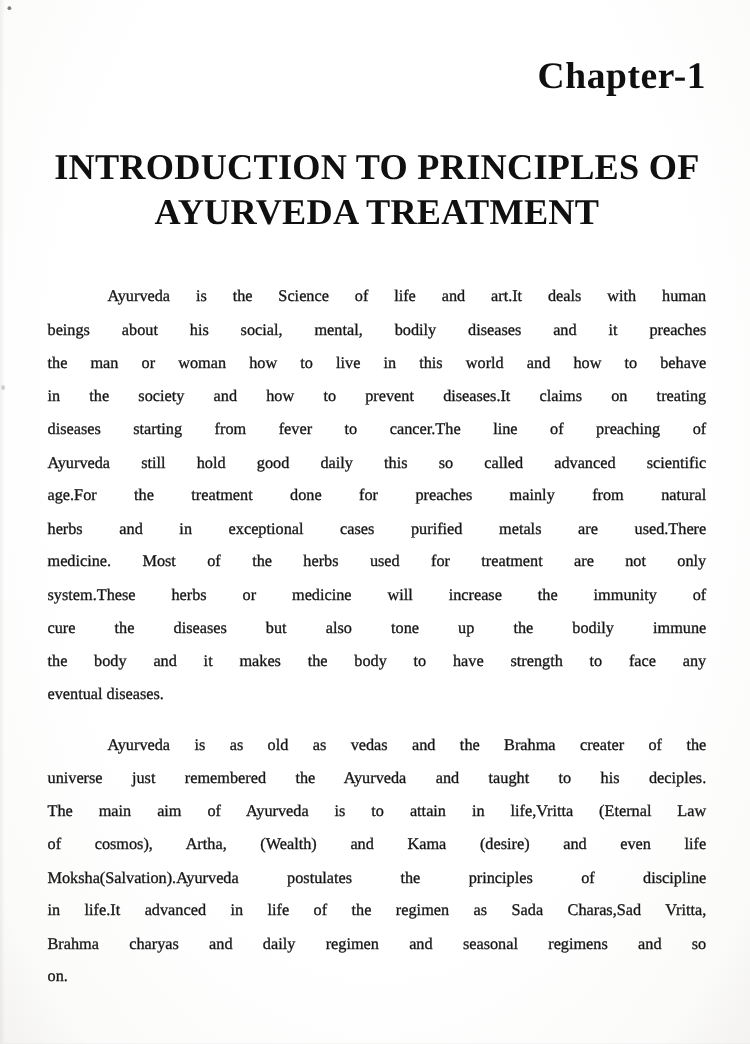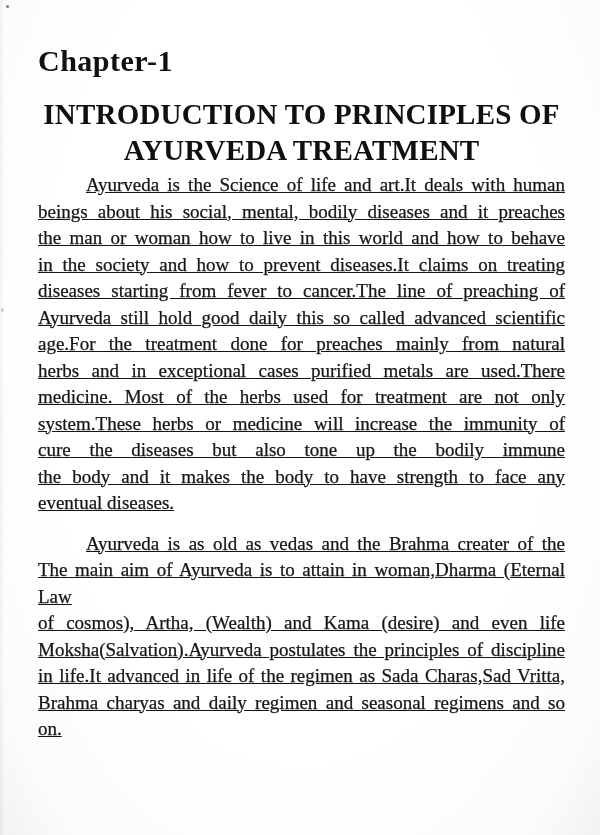--- a/index.html
+++ b/index.html
@@ -31,41 +31,40 @@
   }
   .speck {
     position: absolute;
     background: rgba(20,20,20,0.55);
     border-radius: 50%;
   }
   .speck.s1 { left: 6px; top: 5px; width: 3px; height: 3px; }
   .speck.s2 { left: 1px; top: 308px; width: 3px; height: 4px; opacity: .35; }
 
   .chapter-label {
-    text-align: left;
+    text-align: right;
     font-size: 30px;
     line-height: 38px;
     font-weight: 700;
     color: #101010;
     letter-spacing: 0.5px;
   }
   .book-title {
-    margin-top: 16px;
+    margin-top: 36px;
     text-align: center;
     font-size: 29px;
     line-height: 36px;
     font-weight: 700;
     color: #101010;
     letter-spacing: 0.2px;
   }
   .body-text {
-    margin-top: 4px;
-    font-size: 19px;
+    margin-top: 36px;
+    font-size: 13px;
     line-height: 26.5px;
-    text-decoration: underline;
     -webkit-text-stroke: 0.25px #161616;
   }
   .paragraph { margin: 0; }
   .paragraph + .paragraph { margin-top: 14px; }
   .text-line {
     text-align: justify;
     text-align-last: justify;
     white-space: normal;
   }
   .text-line.first { text-indent: 48px; }
@@ -93,21 +92,22 @@
         <div class="text-line">age.For the treatment done for preaches mainly from natural</div>
         <div class="text-line">herbs and in exceptional cases purified metals are used.There</div>
         <div class="text-line">medicine. Most of the herbs used for treatment are not only</div>
         <div class="text-line">system.These herbs or medicine will increase the immunity of</div>
         <div class="text-line">cure the diseases but also tone up the bodily immune</div>
         <div class="text-line">the body and it makes the body to have strength to face any</div>
         <div class="text-line last">eventual diseases.</div>
       </div>
       <div class="paragraph">
         <div class="text-line first">Ayurveda is as old as vedas and the Brahma creater of the</div>
-        <div class="text-line">The main aim of Ayurveda is to attain in woman,Dharma (Eternal Law</div>
+        <div class="text-line">universe just remembered the Ayurveda and taught to his deciples.</div>
+        <div class="text-line">The main aim of Ayurveda is to attain in life,Vritta (Eternal Law</div>
         <div class="text-line">of cosmos), Artha, (Wealth) and Kama (desire) and even life</div>
         <div class="text-line">Moksha(Salvation).Ayurveda postulates the principles of discipline</div>
         <div class="text-line">in life.It advanced in life of the regimen as Sada Charas,Sad Vritta,</div>
         <div class="text-line">Brahma charyas and daily regimen and seasonal regimens and so</div>
         <div class="text-line last">on.</div>
       </div>
     </div>
 </div>
 
 </body></html>

